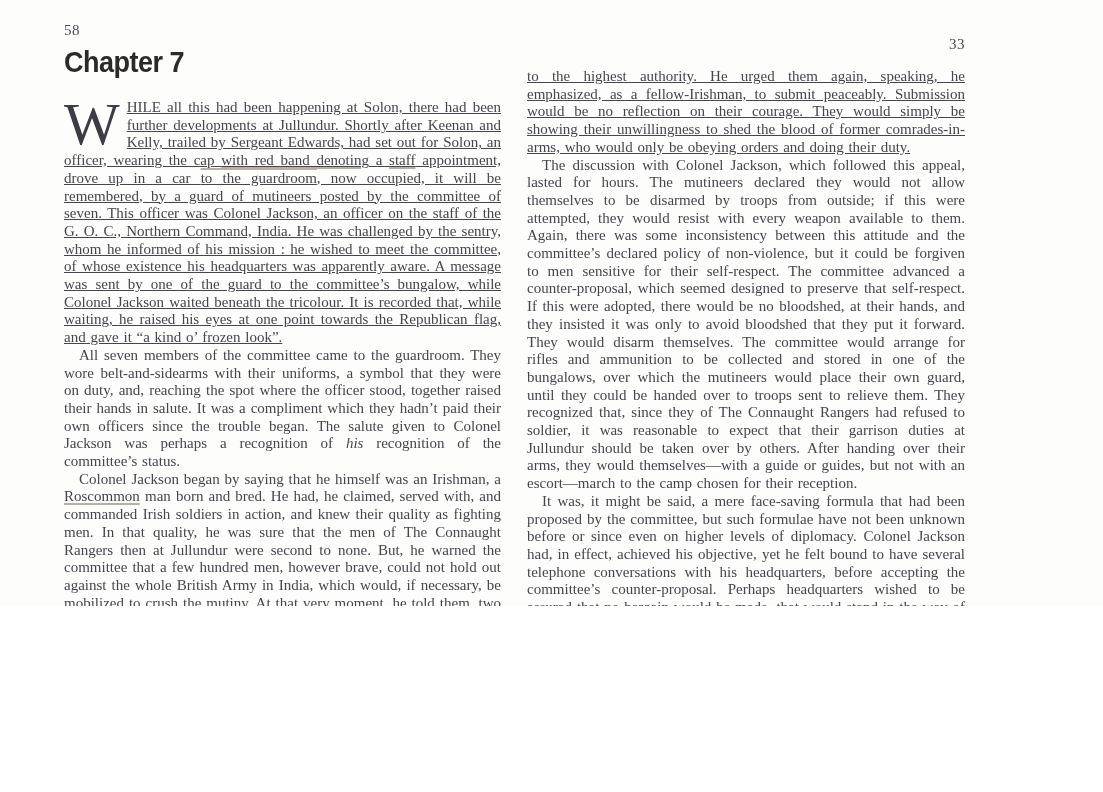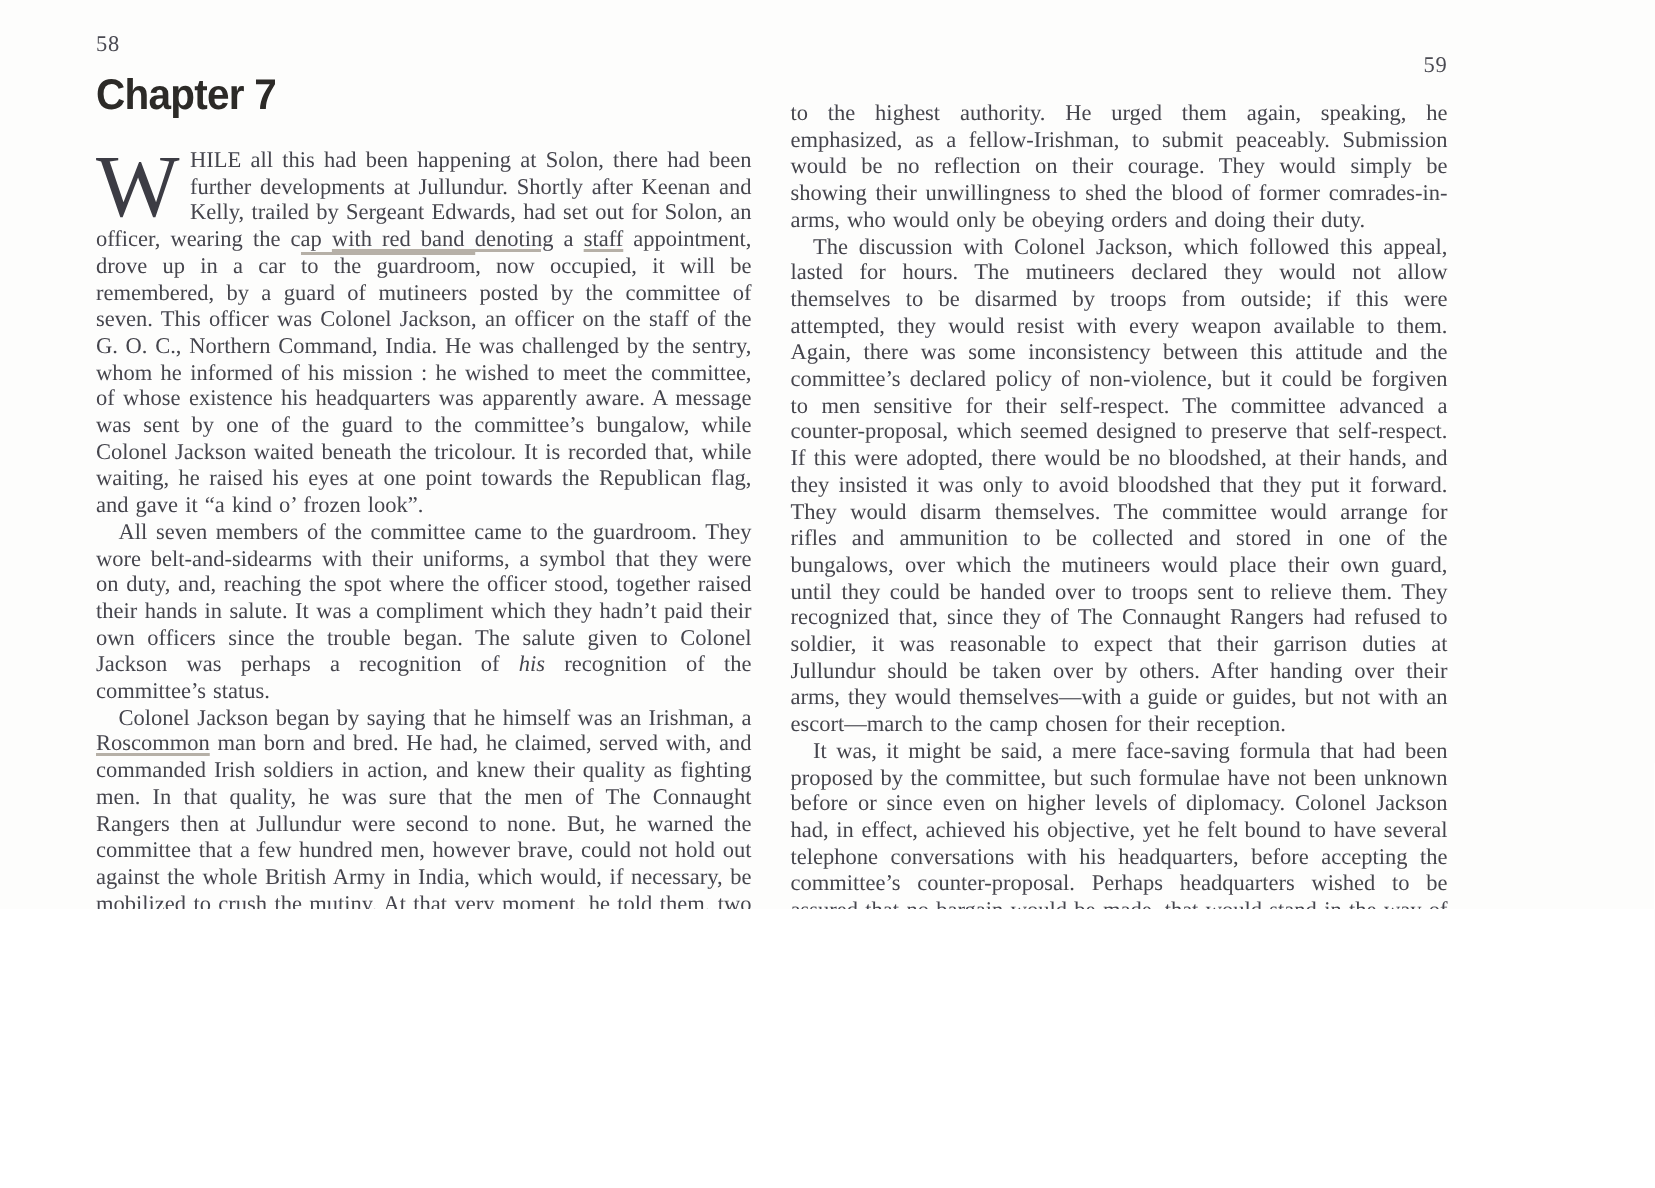--- a/index.html
+++ b/index.html
@@ -45,21 +45,21 @@
   .body-text {
     font-size: 15px;
     line-height: 17.7px;
     text-align: justify;
     word-spacing: 1px;
   }
   .body-text p {
     margin: 0;
     text-indent: 15px;
   }
-  .body-text p.noindent { text-indent: 0; }
+  .body-text p.noindent { text-indent: 0; text-decoration: underline; }
 
   .dropcap {
     float: left;
     font-size: 59px;
     line-height: 48px;
     height: 50px;
     margin: 1px 7px 0 0;
     color: #3c3c44;
   }
 
@@ -85,21 +85,21 @@
     <div class="pagenum pagenum-left">58</div>
     <h1 class="chapter">Chapter 7</h1>
     <div class="body-text">
       <p class="noindent"><span class="dropcap">W</span><span>HILE all this had been happening at Solon, there had been further developments at Jullundur. Shortly after Keenan and Kelly, trailed by Sergeant Edwards, had set out for Solon, an officer, wearing the cap </span><span class="pencil-u">with red band denoting</span><span> a </span><span class="pencil-u">staff</span><span> appointment, drove up in a car </span><span class="pencil-o">to the guardroom</span><span>, now occupied, it will be remembered, by a guard of mutineers posted by the committee of seven. This officer was Colonel Jackson, an officer on the staff of the G. O. C., Northern Command, India. He was challenged by the sentry, whom he informed of his mission : he wished to meet the committee, of whose existence his headquarters was apparently aware. A message was sent by one of the guard to the committee’s bungalow, while Colonel Jackson waited beneath the tricolour. It is recorded that, while waiting, he raised his eyes at one point towards the Republican flag, and gave it “a kind o’ frozen look”.</span></p>
       <p><span>All seven members of the committee came to the guardroom. They wore belt-and-sidearms with their uniforms, a symbol that they were on duty, and, reaching the spot where the officer stood, together raised their hands in salute. It was a compliment which they hadn’t paid their own officers since the trouble began. The salute given to Colonel Jackson was perhaps a recognition of </span><em>his</em><span> recognition of the committee’s status.</span></p>
       <p><span>Colonel Jackson began by saying that he himself was an Irishman, a </span><span class="pencil-u">Roscommon</span><span> man born and bred. He had, he claimed, served with, and commanded Irish soldiers in action, and knew their quality as fighting men. In that quality, he was sure that the men of The Connaught Rangers then at Jullundur were second to none. But, he warned the committee that a few hundred men, however brave, could not hold out against the whole British Army in India, which would, if necessary, be mobilized to crush the mutiny. At that very moment, he told them, two battalions of infantry, with machine-guns and artillery were advancing against Jullundur. If no resistance were offered, and the mutineers allowed themselves to be disarmed, there would be no bloodshed. When they’d given up their arms, as the colonel hoped they would have the sense to do without a struggle, they would be conducted to a nearby camp, where they could await an answer to their protests, which, he gave his word, would be forwarded</span></p>
     </div>
   </section>
 
   <section class="page page-right">
-    <div class="pagenum pagenum-right">59</div>
+    <div class="pagenum pagenum-right">33</div>
     <div class="body-text">
       <p class="noindent">to the highest authority. He urged them again, speaking, he emphasized, as a fellow-Irishman, to submit peaceably. Submission would be no reflection on their courage. They would simply be showing their unwillingness to shed the blood of former comrades-in-arms, who would only be obeying orders and doing their duty.</p>
       <p>The discussion with Colonel Jackson, which followed this appeal, lasted for hours. The mutineers declared they would not allow themselves to be disarmed by troops from outside; if this were attempted, they would resist with every weapon available to them. Again, there was some inconsistency between this attitude and the committee’s declared policy of non-violence, but it could be forgiven to men sensitive for their self-respect. The committee advanced a counter-proposal, which seemed designed to preserve that self-respect. If this were adopted, there would be no bloodshed, at their hands, and they insisted it was only to avoid bloodshed that they put it forward. They would disarm themselves. The committee would arrange for rifles and ammunition to be collected and stored in one of the bungalows, over which the mutineers would place their own guard, until they could be handed over to troops sent to relieve them. They recognized that, since they of The Connaught Rangers had refused to soldier, it was reasonable to expect that their garrison duties at Jullundur should be taken over by others. After handing over their arms, they would themselves—with a guide or guides, but not with an escort—march to the camp chosen for their reception.</p>
       <p>It was, it might be said, a mere face-saving formula that had been proposed by the committee, but such formulae have not been unknown before or since even on higher levels of diplomacy. Colonel Jackson had, in effect, achieved his objective, yet he felt bound to have several telephone conversations with his headquarters, before accepting the committee’s counter-proposal. Perhaps headquarters wished to be assured that no bargain would be made, that would stand in the way of their intentions for the mutineers. It appears that Colonel Jackson, following his meeting with the committee, found an opportunity to talk with some of the loyalists at Jullundur. Amongst them, he questioned the corporal of the guard referred to earlier. Had the corporal seen any signs of free spending by the ringleaders of the mutiny—any sign that the movement might have been inspired by foreign (certainly meaning Russian) influence—and money? No, replied the corporal, the only free spender among them was Corporal Flan-</p>
     </div>
   </section>
 
 </div>
 
 </body></html>

